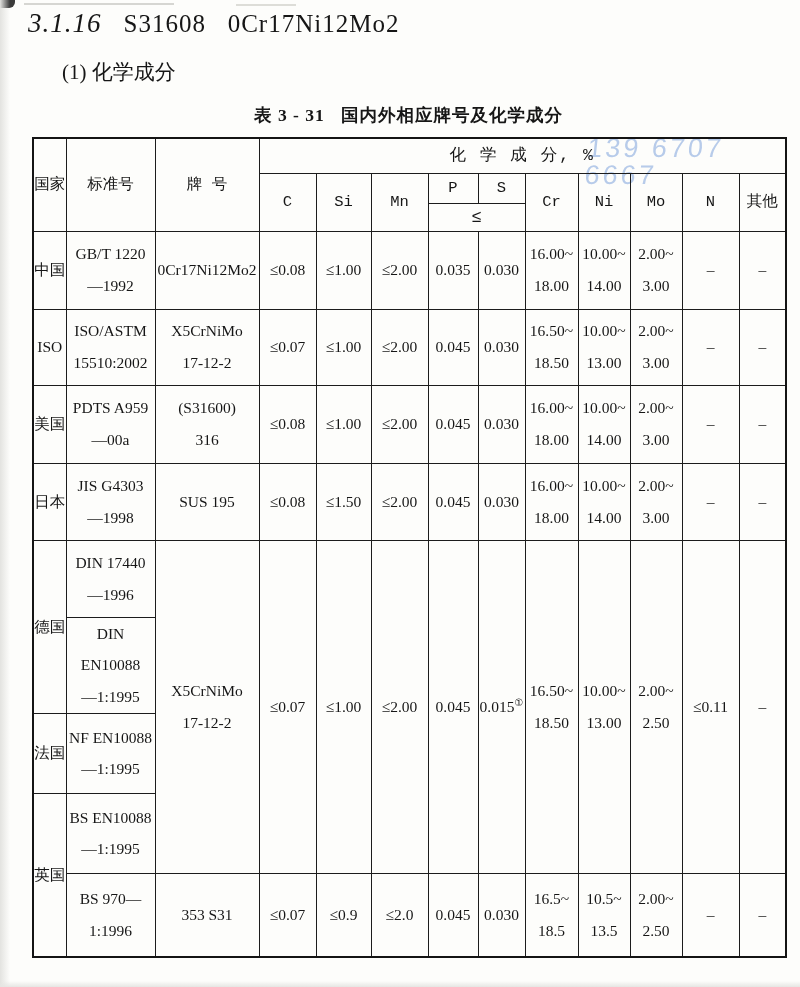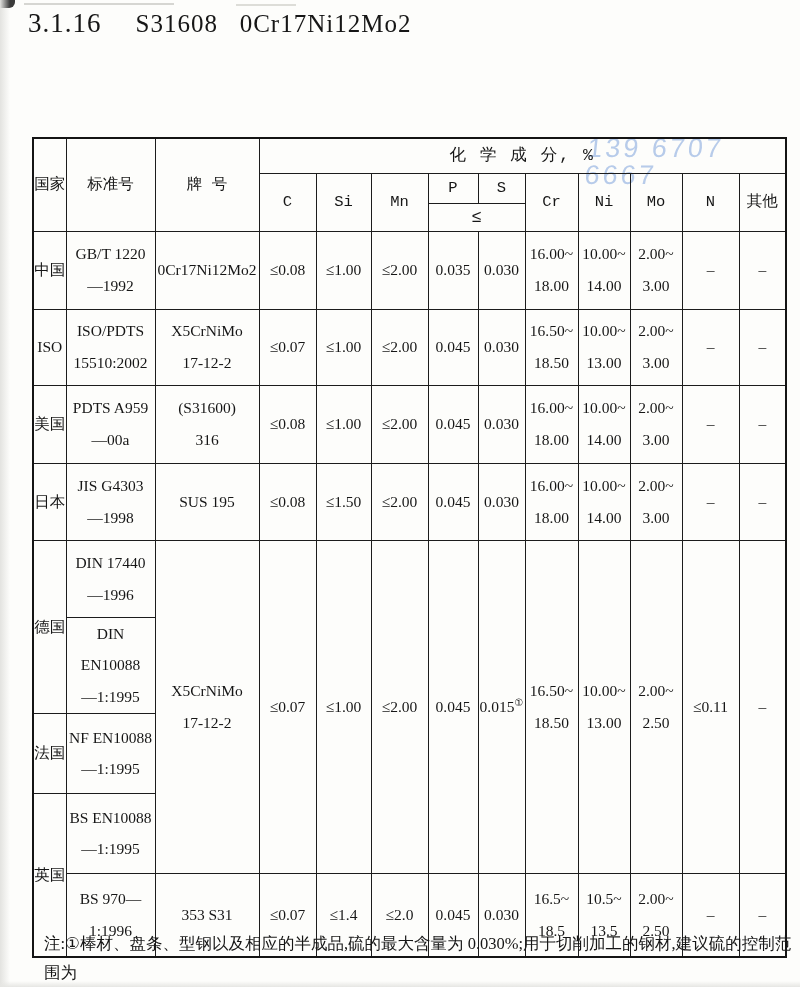--- a/index.html
+++ b/index.html
@@ -13,22 +13,22 @@
   
   .edge-left{position:absolute;left:0;top:0;width:10px;height:987px;
     background:linear-gradient(to right,#e3e3e0,rgba(255,255,255,0));}
   .edge-bottom{position:absolute;left:0;top:981px;width:800px;height:6px;
     background:linear-gradient(to bottom,rgba(255,255,255,0),#e6e6e3);}
   .corner-mark{position:absolute;left:0;top:0;width:15px;height:8px;background:#3a3a3a;border-bottom-right-radius:6px;}
   .top-smudge{position:absolute;left:24px;top:3px;width:150px;height:2px;background:#d6d6d2;}
   .top-smudge2{position:absolute;left:236px;top:4px;width:60px;height:2px;background:#dddDd8;}
 
   .heading{position:absolute;left:28px;top:8px;font-size:26px;letter-spacing:1px;white-space:pre;}
-  .heading .num{font-size:27px;}
-  .heading .codes{margin-left:34px;font-size:25px;}
+  .heading .num{font-size:27px;font-style:italic;}
+  .heading .codes{margin-left:22px;font-size:25px;}
   .subheading{position:absolute;left:62px;top:58px;font-size:21px;}
   .caption{position:absolute;left:32px;top:103px;width:753px;text-align:center;
     font-weight:bold;font-size:17.5px;white-space:pre;letter-spacing:1px;}
 
   .wm{position:absolute;font-family:"Liberation Sans","DejaVu Sans",sans-serif;line-height:1;}
   .wm-company{left:598px;top:109px;font-size:23px;letter-spacing:36px;color:rgba(158,184,226,0.55);}
   .wm-phone{left:586px;top:135px;font-size:27px;letter-spacing:3px;color:rgba(140,172,222,0.62);transform:skewX(-6deg);}
 
   table.ct{position:absolute;left:32px;top:137px;width:753px;border-collapse:collapse;table-layout:fixed;}
   table.ct{border:2.5px solid #141414;}
@@ -51,21 +51,23 @@
 <div class="page">
 
   <div class="corner-mark"></div>
   <div class="top-smudge"></div>
   <div class="top-smudge2"></div>
   <div class="edge-left"></div>
   <div class="edge-bottom"></div>
 
   <div class="heading"><span class="num">3.1.16</span><span class="codes">S31608   0Cr17Ni12Mo2</span></div>
 
-
+  <div class="subheading">(1) 化学成分</div>
+
+  <div class="caption">表 3 - 31   国内外相应牌号及化学成分</div>
 
   <div class="wm wm-phone">139 6707 6667</div>
 
   <table class="ct">
     <colgroup>
       <col style="width:33px">
         <col style="width:89px">
         <col style="width:104px">
       <col style="width:57px">
         <col style="width:55px">
@@ -117,21 +119,21 @@
       <td>10.00~
 14.00</td>
       <td>2.00~
 3.00</td>
       <td>–</td>
       <td>–</td>
     </tr>
 
     <tr style="height:76px">
       <td>ISO</td>
-      <td>ISO/PDTS
+      <td>ISO/ASTM
 15510:2002</td>
       <td>X5CrNiMo
 17-12-2</td>
       <td>≤0.07</td>
       <td>≤1.00</td>
       <td>≤2.00</td>
       <td>0.045</td>
       <td>0.030</td>
       <td>16.50~
 18.50</td>
@@ -217,34 +219,30 @@
       <td rowspan="2">英国</td>
       <td>BS EN10088
 —1:1995</td>
     </tr>
 
     <tr style="height:84px">
       <td>BS 970—
 1:1996</td>
       <td>353 S31</td>
       <td>≤0.07</td>
-      <td>≤1.4</td>
+      <td>≤0.9</td>
       <td>≤2.0</td>
       <td>0.045</td>
       <td>0.030</td>
       <td>16.5~
 18.5</td>
       <td>10.5~
 13.5</td>
       <td>2.00~
 2.50</td>
       <td>–</td>
       <td>–</td>
     </tr>
   </tbody>
     </table>
 
-  <div class="note">
-    <div class="l1">注:①棒材、盘条、型钢以及相应的半成品,硫的最大含量为 0.030%;用于切削加工的钢材,建议硫的控制范围为</div>
-
-  </div>
 
 </div>
 
 </body></html>

